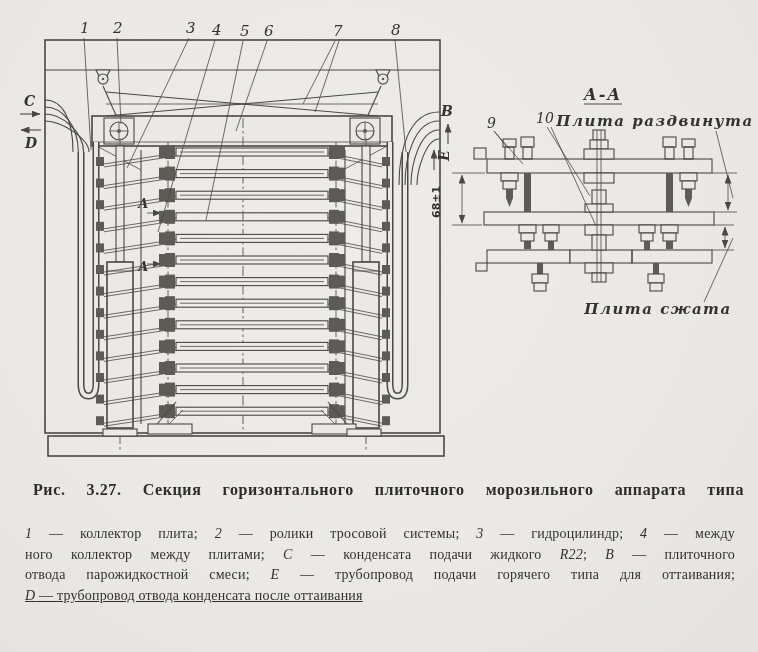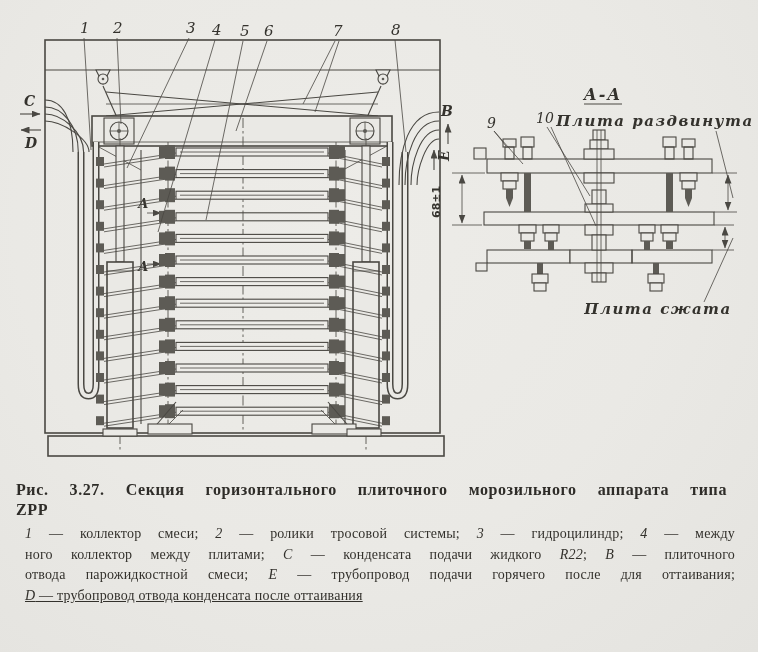--- a/index.html
+++ b/index.html
@@ -25,21 +25,21 @@
 
   text{fill:var(--ink2);}
   .num{font:italic 15px "DejaVu Serif",serif;}
   .small-num{font:italic 14px "DejaVu Serif",serif;}
   .lbl{font:italic 600 14px "DejaVu Serif",serif;}
   .det-title{font:italic 600 16px "DejaVu Serif",serif;letter-spacing:2px;}
   .state{font:italic 600 15px "DejaVu Serif",serif;letter-spacing:1.5px;}
   .dim{font:600 11px "DejaVu Sans",sans-serif;}
   .sec{font:italic 600 13px "DejaVu Serif",serif;}
 
-  .caption{position:absolute;left:16px;top:480px;width:711px;color:#2e2c28;
+  .caption{position:absolute;left:33px;top:480px;width:711px;color:#2e2c28;
            font:bold 16px "Liberation Serif",serif;letter-spacing:.6px;line-height:20px;}
   .caption .l1{text-align:justify;text-align-last:justify;}
   .legend{position:absolute;left:25px;top:524px;width:710px;color:#33312c;
           font:14px "Liberation Serif",serif;letter-spacing:.2px;line-height:20.6px;}
   .legend-line{text-align:justify;text-align-last:justify;white-space:nowrap;}
   .legend-line:last-child,.legend-line.no-just{text-align-last:left;text-decoration:underline;}
   .legend .it{font-style:italic;}
 </style>
 </head>
 <body>
@@ -465,23 +465,22 @@
       <line x1="714" y1="225" x2="734" y2="225" class="s thin"></line>
       <line x1="712" y1="250" x2="734" y2="250" class="s thin"></line>
       <line x1="725" y1="237" x2="725" y2="227" class="s thin" marker-end="url(#ah)"></line>
       <line x1="725" y1="237" x2="725" y2="248" class="s thin" marker-end="url(#ah)"></line>
     </g>
   </g>
 </svg>
 
 <div class="caption">
   <div class="l1">Рис. 3.27. Секция горизонтального плиточного морозильного аппарата типа</div>
-  <div>ZPP</div>
 </div>
 
 <div class="legend" id="legend">
-      <div class="legend-line"><span class="it">1</span><span> — коллектор смеси; </span><span class="it">2</span><span> — ролики тросовой системы; </span><span class="it">3</span><span> — гидроцилиндр; </span><span class="it">4</span><span> — между</span></div>
+      <div class="legend-line"><span class="it">1</span><span> — коллектор плита; </span><span class="it">2</span><span> — ролики тросовой системы; </span><span class="it">3</span><span> — гидроцилиндр; </span><span class="it">4</span><span> — между</span></div>
       <div class="legend-line"><span>ного коллектор между плитами; </span><span class="it">C</span><span> — конденсата подачи жидкого </span><span class="it">R22</span><span>; </span><span class="it">B</span><span> — плиточного</span></div>
-      <div class="legend-line"><span>отвода парожидкостной смеси; </span><span class="it">E</span><span> — трубопровод подачи горячего после для оттаивания;</span></div>
+      <div class="legend-line"><span>отвода парожидкостной смеси; </span><span class="it">E</span><span> — трубопровод подачи горячего типа для оттаивания;</span></div>
       <div class="legend-line"><span class="it">D</span><span> — трубопровод отвода конденсата после оттаивания</span></div>
     </div>
 
 </div>
 
 </body></html>

